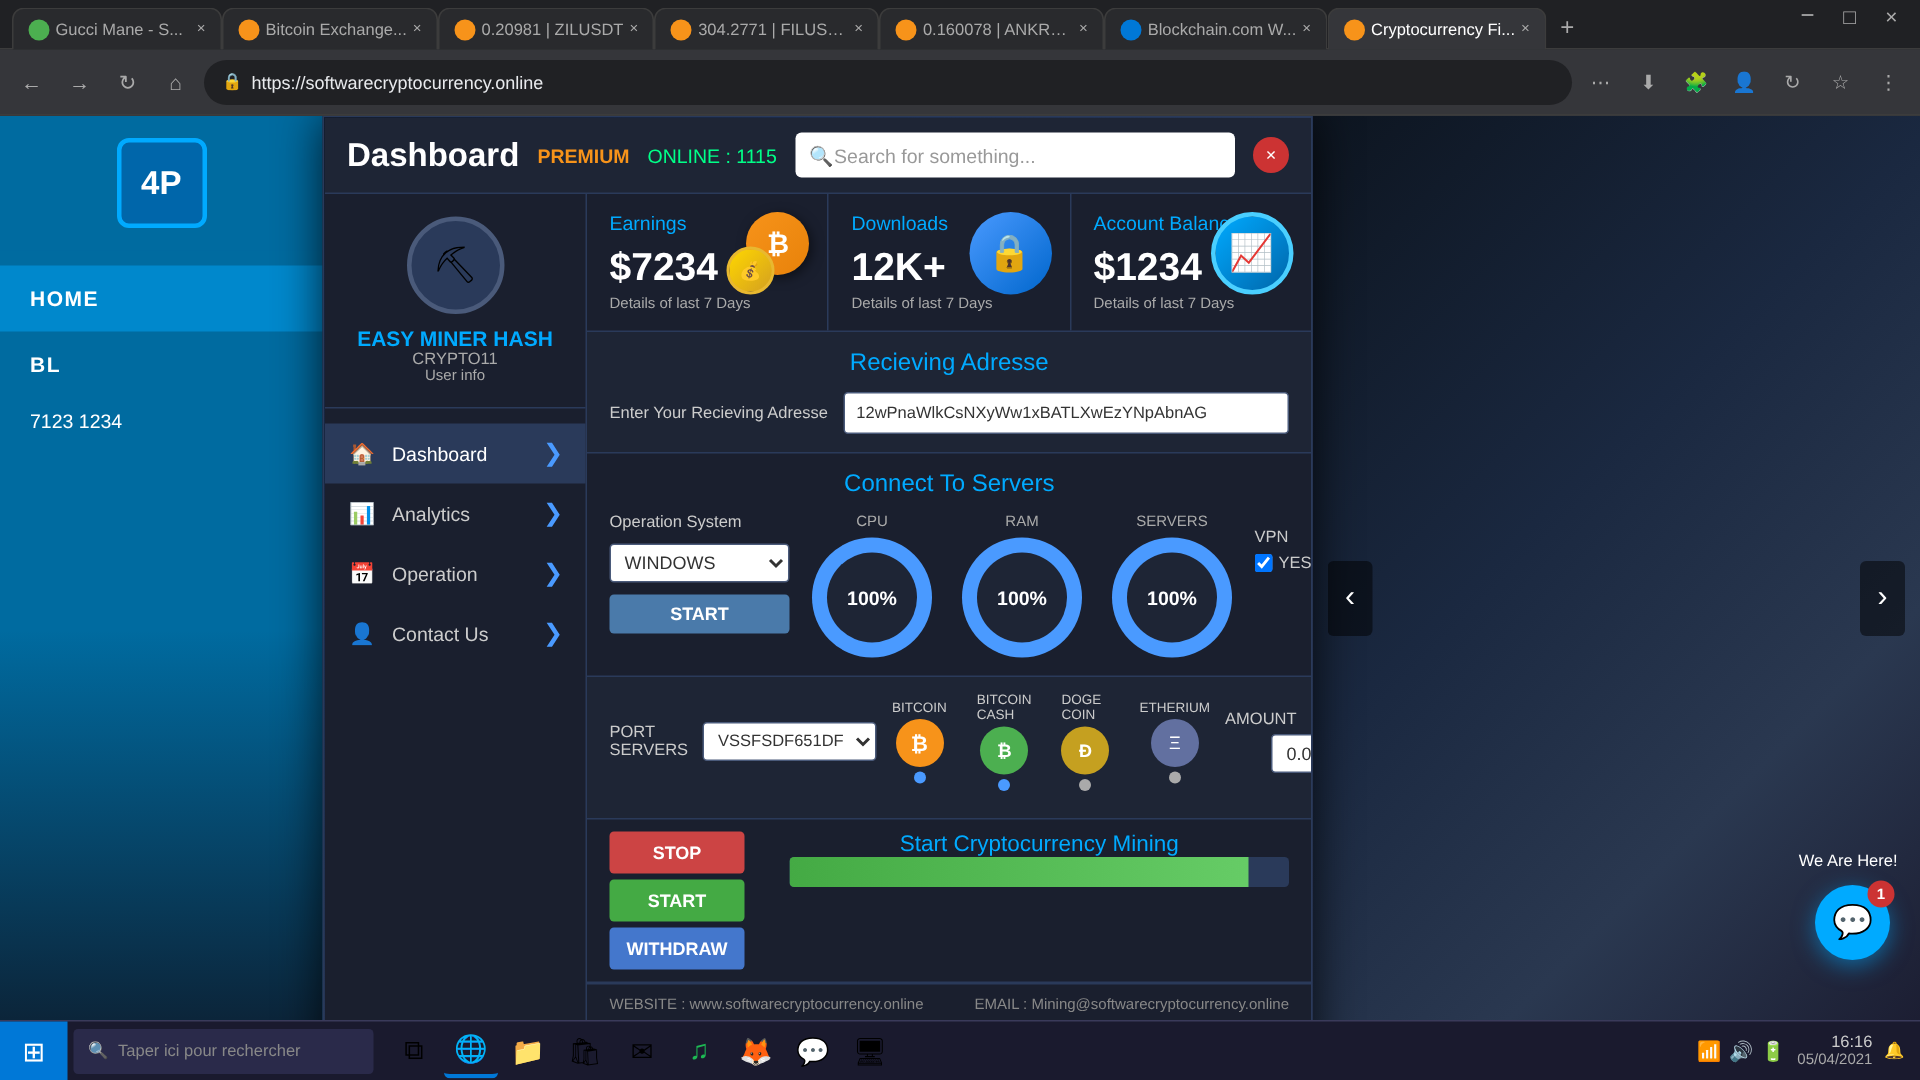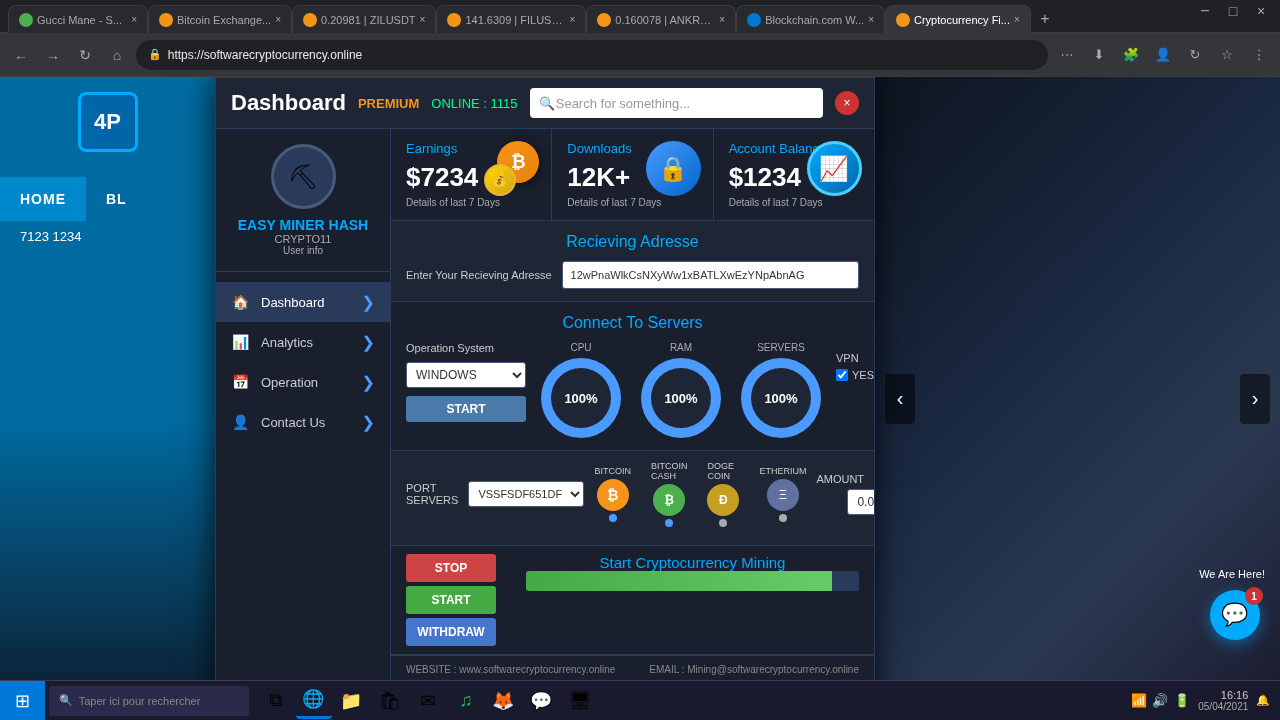--- a/index.html
+++ b/index.html
@@ -55,21 +55,21 @@
       display: flex; z-index: 5;
     }
 
     
     .site-left {
       width: 215px; background: #006ba0; height: 100%; overflow: hidden; position: relative;
     }
     .site-logo {
       padding: 15px; text-align: center; background: #006ba0;
     }
-    .site-nav { display: flex; flex-direction: row; margin-top: 10px; }
+    .site-nav { display: flex; flex-direction: column; margin-top: 10px; }
     .site-nav-item {
       height: 44px; display: flex; align-items: center; padding: 0 20px;
       color: #fff; font-size: 14px; cursor: pointer; font-weight: bold; letter-spacing: 1px;
     }
     .site-nav-item.active-nav { background: #0088cc; }
     .site-phone { color: #fff; font-size: 13px; padding: 8px 20px; }
     .city-bg {
       position: absolute; bottom: 0; left: 0; width: 100%; height: 300px;
       background: linear-gradient(to top, #0d1a2a, transparent);
     }
@@ -336,21 +336,21 @@
         <span style="overflow:hidden;white-space:nowrap;text-overflow:ellipsis;max-width:110px;font-size:11px;">Bitcoin Exchange...</span>
         <span class="tab-close">×</span>
       </div>
       <div class="tab">
         <span style="display:inline-block;width:14px;height:14px;border-radius:50%;background:#f7931a;flex-shrink:0;"></span>
         <span style="overflow:hidden;white-space:nowrap;text-overflow:ellipsis;max-width:100px;font-size:11px;">0.20981 | ZILUSDT</span>
         <span class="tab-close">×</span>
       </div>
       <div class="tab">
         <span style="display:inline-block;width:14px;height:14px;border-radius:50%;background:#f7931a;flex-shrink:0;"></span>
-        <span style="overflow:hidden;white-space:nowrap;text-overflow:ellipsis;max-width:100px;font-size:11px;">141.6309 | FILUSDT</span>
+        <span style="overflow:hidden;white-space:nowrap;text-overflow:ellipsis;max-width:100px;font-size:11px;">304.2771 | FILUSDT</span>
         <span class="tab-close">×</span>
       </div>
       <div class="tab">
         <span style="display:inline-block;width:14px;height:14px;border-radius:50%;background:#f7931a;flex-shrink:0;"></span>
         <span style="overflow:hidden;white-space:nowrap;text-overflow:ellipsis;max-width:100px;font-size:11px;">0.160078 | ANKRUS...</span>
         <span class="tab-close">×</span>
       </div>
       <div class="tab">
         <span style="display:inline-block;width:14px;height:14px;border-radius:50%;background:#0078d7;flex-shrink:0;"></span>
         <span style="overflow:hidden;white-space:nowrap;text-overflow:ellipsis;max-width:100px;font-size:11px;">Blockchain.com W...</span>

